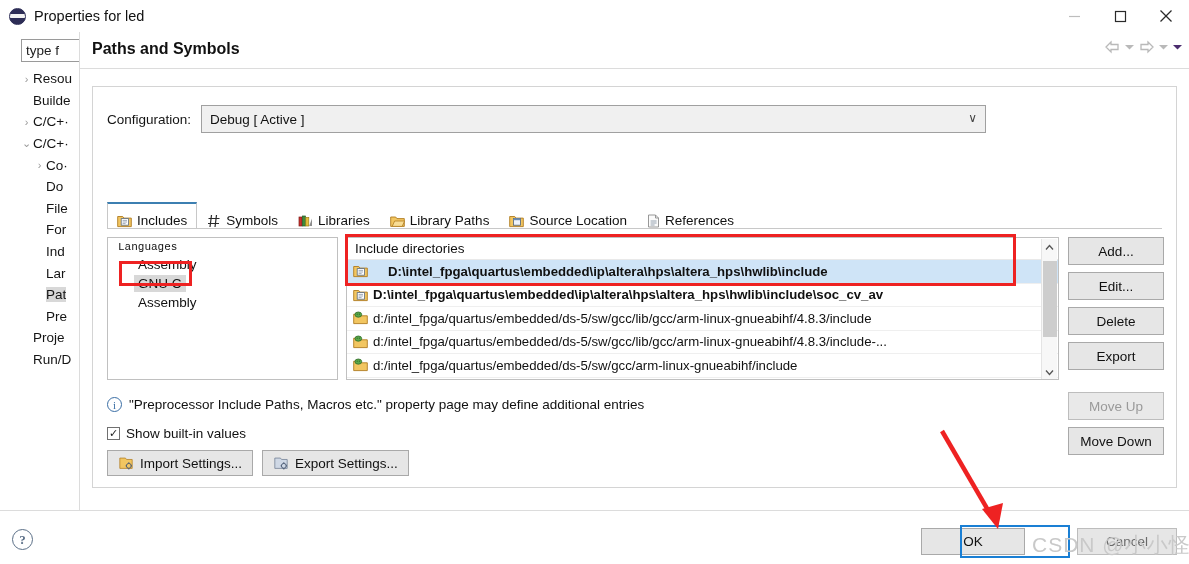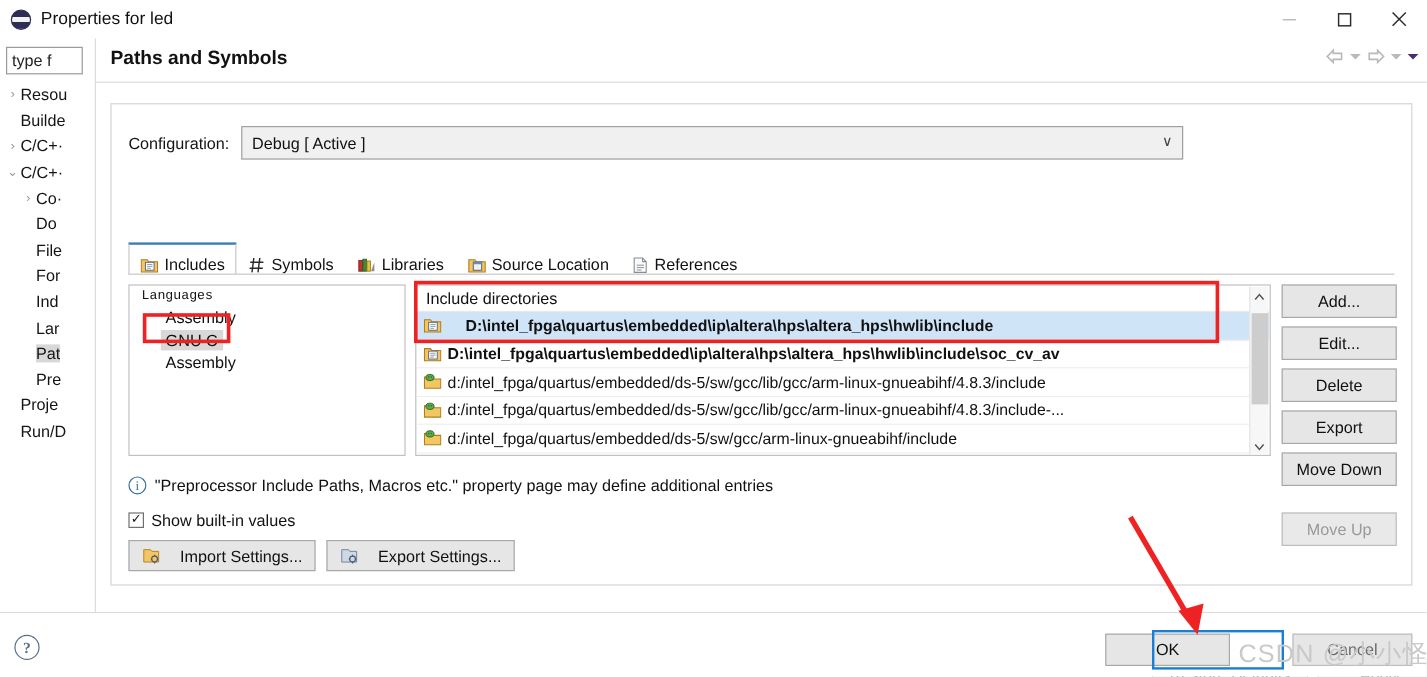--- a/index.html
+++ b/index.html
@@ -28,21 +28,21 @@
   }
   .title-text{ font-size:14.5px; color:#111; }
   .win-btns{ margin-left:auto; display:flex; height:32px; }
   .win-btn{
     width:46px;height:32px;display:flex;align-items:center;justify-content:center;
   }
   .win-btn svg{ display:block; }
 
   
   .sidebar{
-    position:absolute;left:0;top:32px;width:79px;height:478px;
+    position:absolute;left:16px;top:32px;width:79px;height:478px;
     background:#ffffff;
   }
   .filter-box{
     position:absolute;left:5px;top:7px;width:64px;height:23px;
     border:1px solid #9a9a9a;background:#fff;
     font-size:13.5px;color:#222;padding:2px 4px;line-height:18px;
     overflow:hidden;white-space:nowrap;
   }
   .tree{
     position:absolute;left:0;top:36px;width:79px;height:405px;overflow:hidden;
@@ -155,21 +155,21 @@
     font-family:"Liberation Serif", serif;
   }
   .chk-row{ position:absolute;left:14px;top:339px;display:flex;align-items:center;gap:6px;font-size:13.5px;color:#111; }
   .chk{
     width:13px;height:13px;border:1px solid #707070;background:#fff;
     display:flex;align-items:center;justify-content:center;font-size:11px;color:#1a1a1a;line-height:1;
   }
   .impexp{ position:absolute;left:14px;top:363px;display:flex;gap:9px; }
   .ie-btn{
     height:26px;border:1px solid #a9a9a9;background:#e6e6e6;
-    display:flex;align-items:center;gap:16px;padding:0 10px;font-size:13.5px;color:#111;
+    display:flex;align-items:center;gap:6px;padding:0 10px;font-size:13.5px;color:#111;
   }
 
   
   .foot-btns{ position:absolute;left:0;top:462px;width:1109px;height:30px; }
   .fbtn{
     position:absolute;height:27px;border:1px solid #a9a9a9;background:#e6e6e6;
     display:flex;align-items:center;justify-content:center;font-size:13.5px;color:#111;
   }
   .fbtn.restore{ right:112px;width:130px; }
   .fbtn.apply{ right:0px;width:104px; }
@@ -372,20 +372,29 @@
         <div class="tab">
           <span style="display: flex;">
             <svg width="15" height="14" viewBox="0 0 15 14">
         <rect x="1" y="3" width="3" height="9" fill="#c9302c" stroke="#7d1c19" stroke-width="0.7"></rect>
         <rect x="4.4" y="2" width="3" height="10" fill="#3f8a3a" stroke="#245a20" stroke-width="0.7"></rect>
         <rect x="7.8" y="3.5" width="3" height="8.5" fill="#e6c23c" stroke="#9a7d12" stroke-width="0.7"></rect>
         <path d="M11.2 12 L14 4.5 L14 12 Z" fill="#8d8d8d"></path>
             </svg>
           </span>
           <span>Libraries</span>
+        </div>
+        <div class="tab">
+          <span style="display: flex;">
+            <svg width="15" height="14" viewBox="0 0 15 14">
+        <path d="M0.7 3 h5 l1.2 1.6 h7.4 v7.8 h-13.6 z" fill="#f2c661" stroke="#b07c20" stroke-width="0.9"></path>
+        <path d="M2.2 12.4 l2.4 -5.4 h10 l-2.4 5.4 z" fill="#f8dd95" stroke="#b07c20" stroke-width="0.8"></path>
+            </svg>
+          </span>
+          <span>Library Paths</span>
         </div>
         <div class="tab">
           <span style="display: flex;">
             <svg width="15" height="14" viewBox="0 0 15 14">
         <path d="M0.7 2.5 h5 l1.2 1.6 h7.4 v8.5 h-13.6 z" fill="#f2c661" stroke="#b07c20" stroke-width="0.9"></path>
         <rect x="4.4" y="4.4" width="7" height="6.8" fill="#eef3fa" stroke="#4b6079" stroke-width="0.8"></rect>
         <rect x="4.4" y="4.4" width="7" height="1.8" fill="#6b8bb3"></rect>
             </svg>
           </span>
           <span>Source Location</span>
@@ -482,22 +491,22 @@
             </svg>
         </div>
       </div>
     </div>
 
     <div class="sidebtns" id="sidebtns">
         <div class="sbtn">Add...</div>
         <div class="sbtn">Edit...</div>
         <div class="sbtn">Delete</div>
         <div class="sbtn">Export</div>
+        <div class="sbtn disabled gap">Move Up</div>
         <div class="sbtn">Move Down</div>
-        <div class="sbtn disabled gap">Move Up</div>
       </div>
 
     <div class="info-row">
       <span class="info-icon">i</span>
       <span>"Preprocessor Include Paths, Macros etc." property page may define additional entries</span>
     </div>
 
     <div class="chk-row">
       <span class="chk">✓</span>
       <span>Show built-in values</span>

